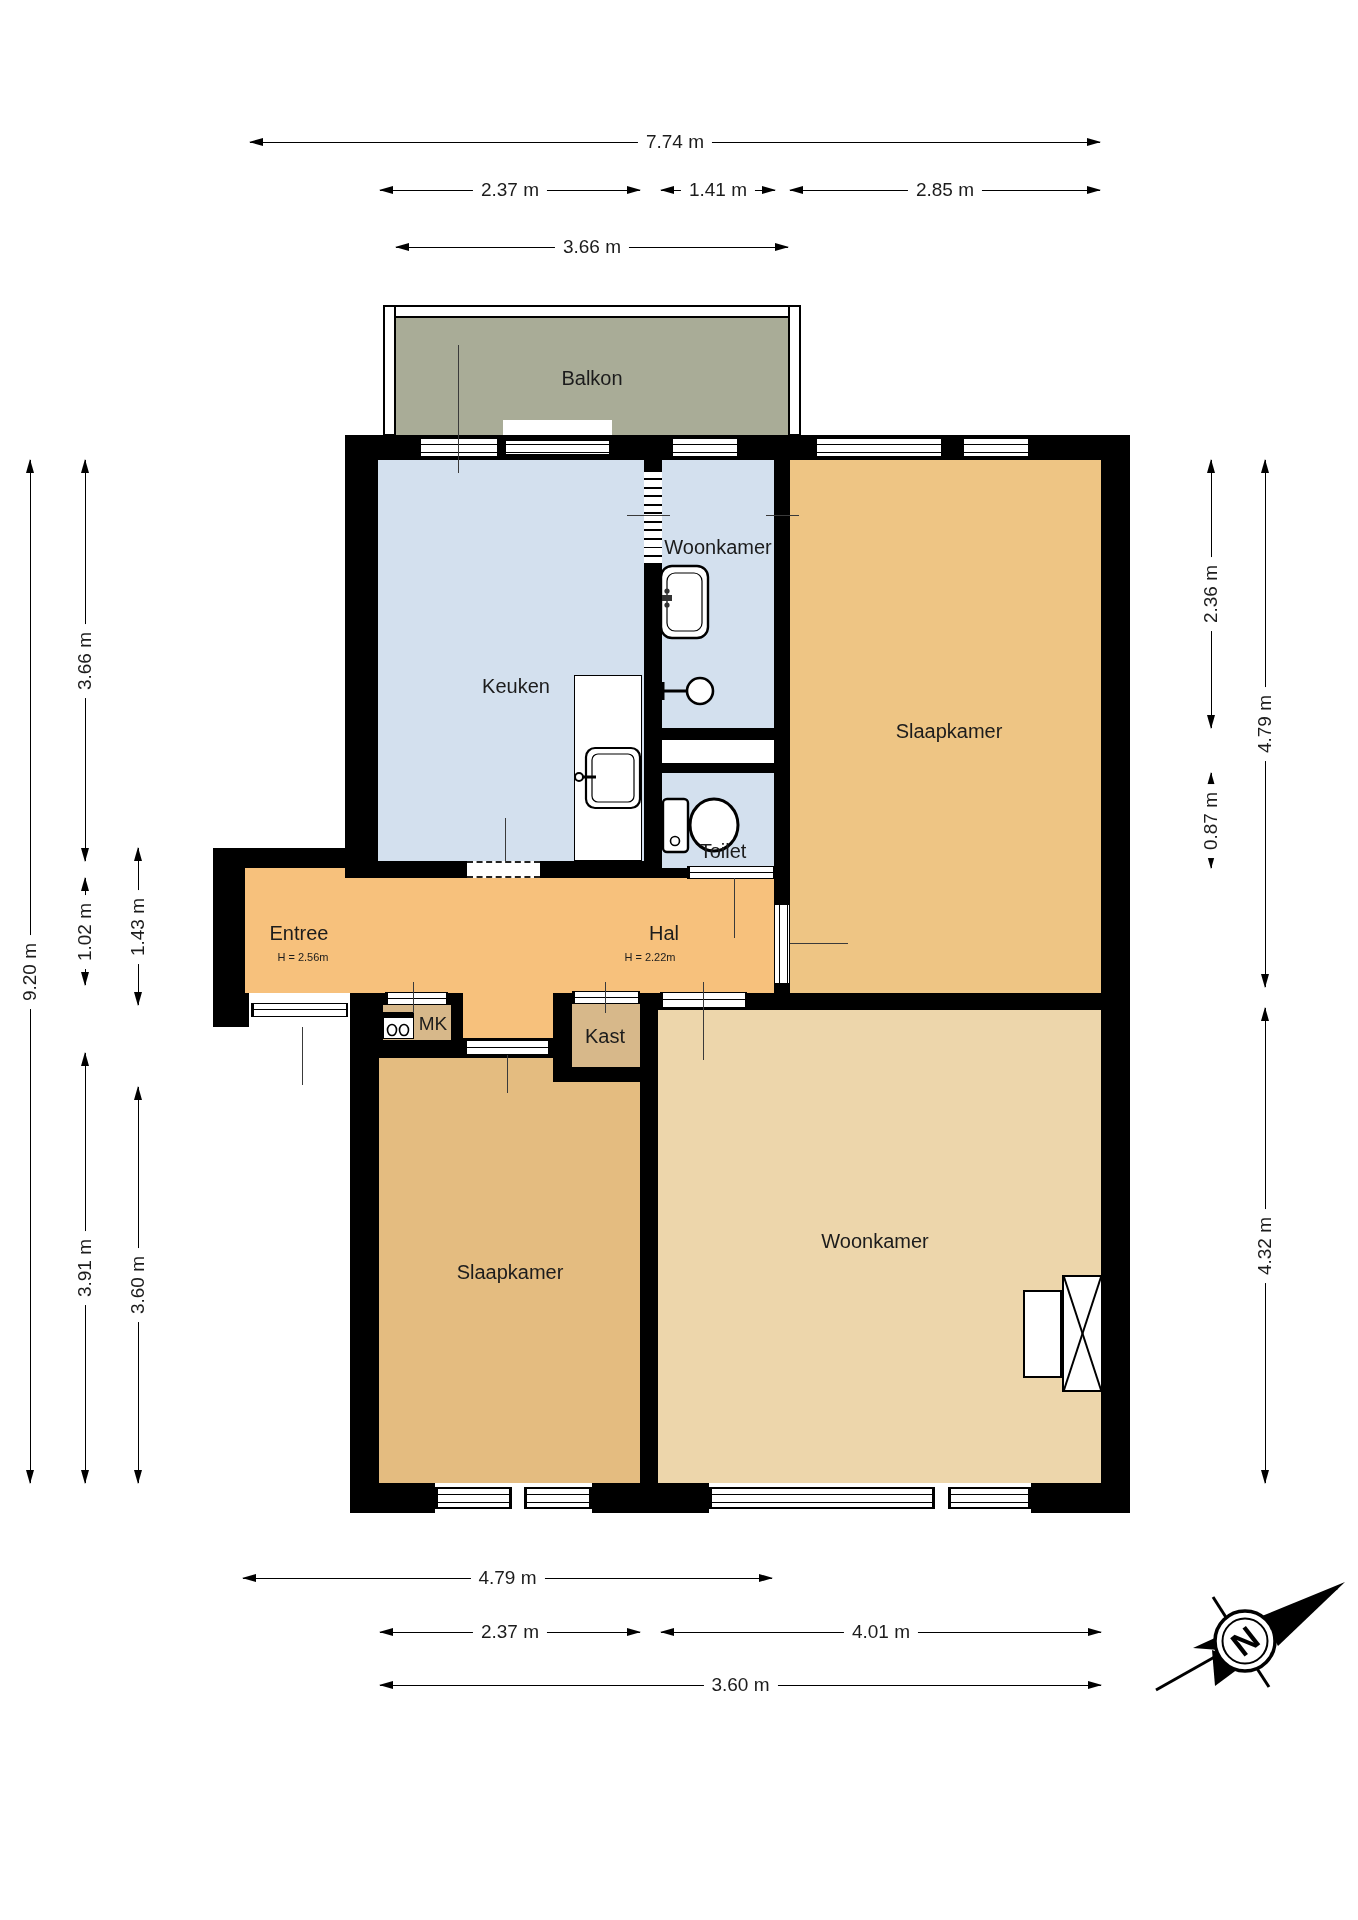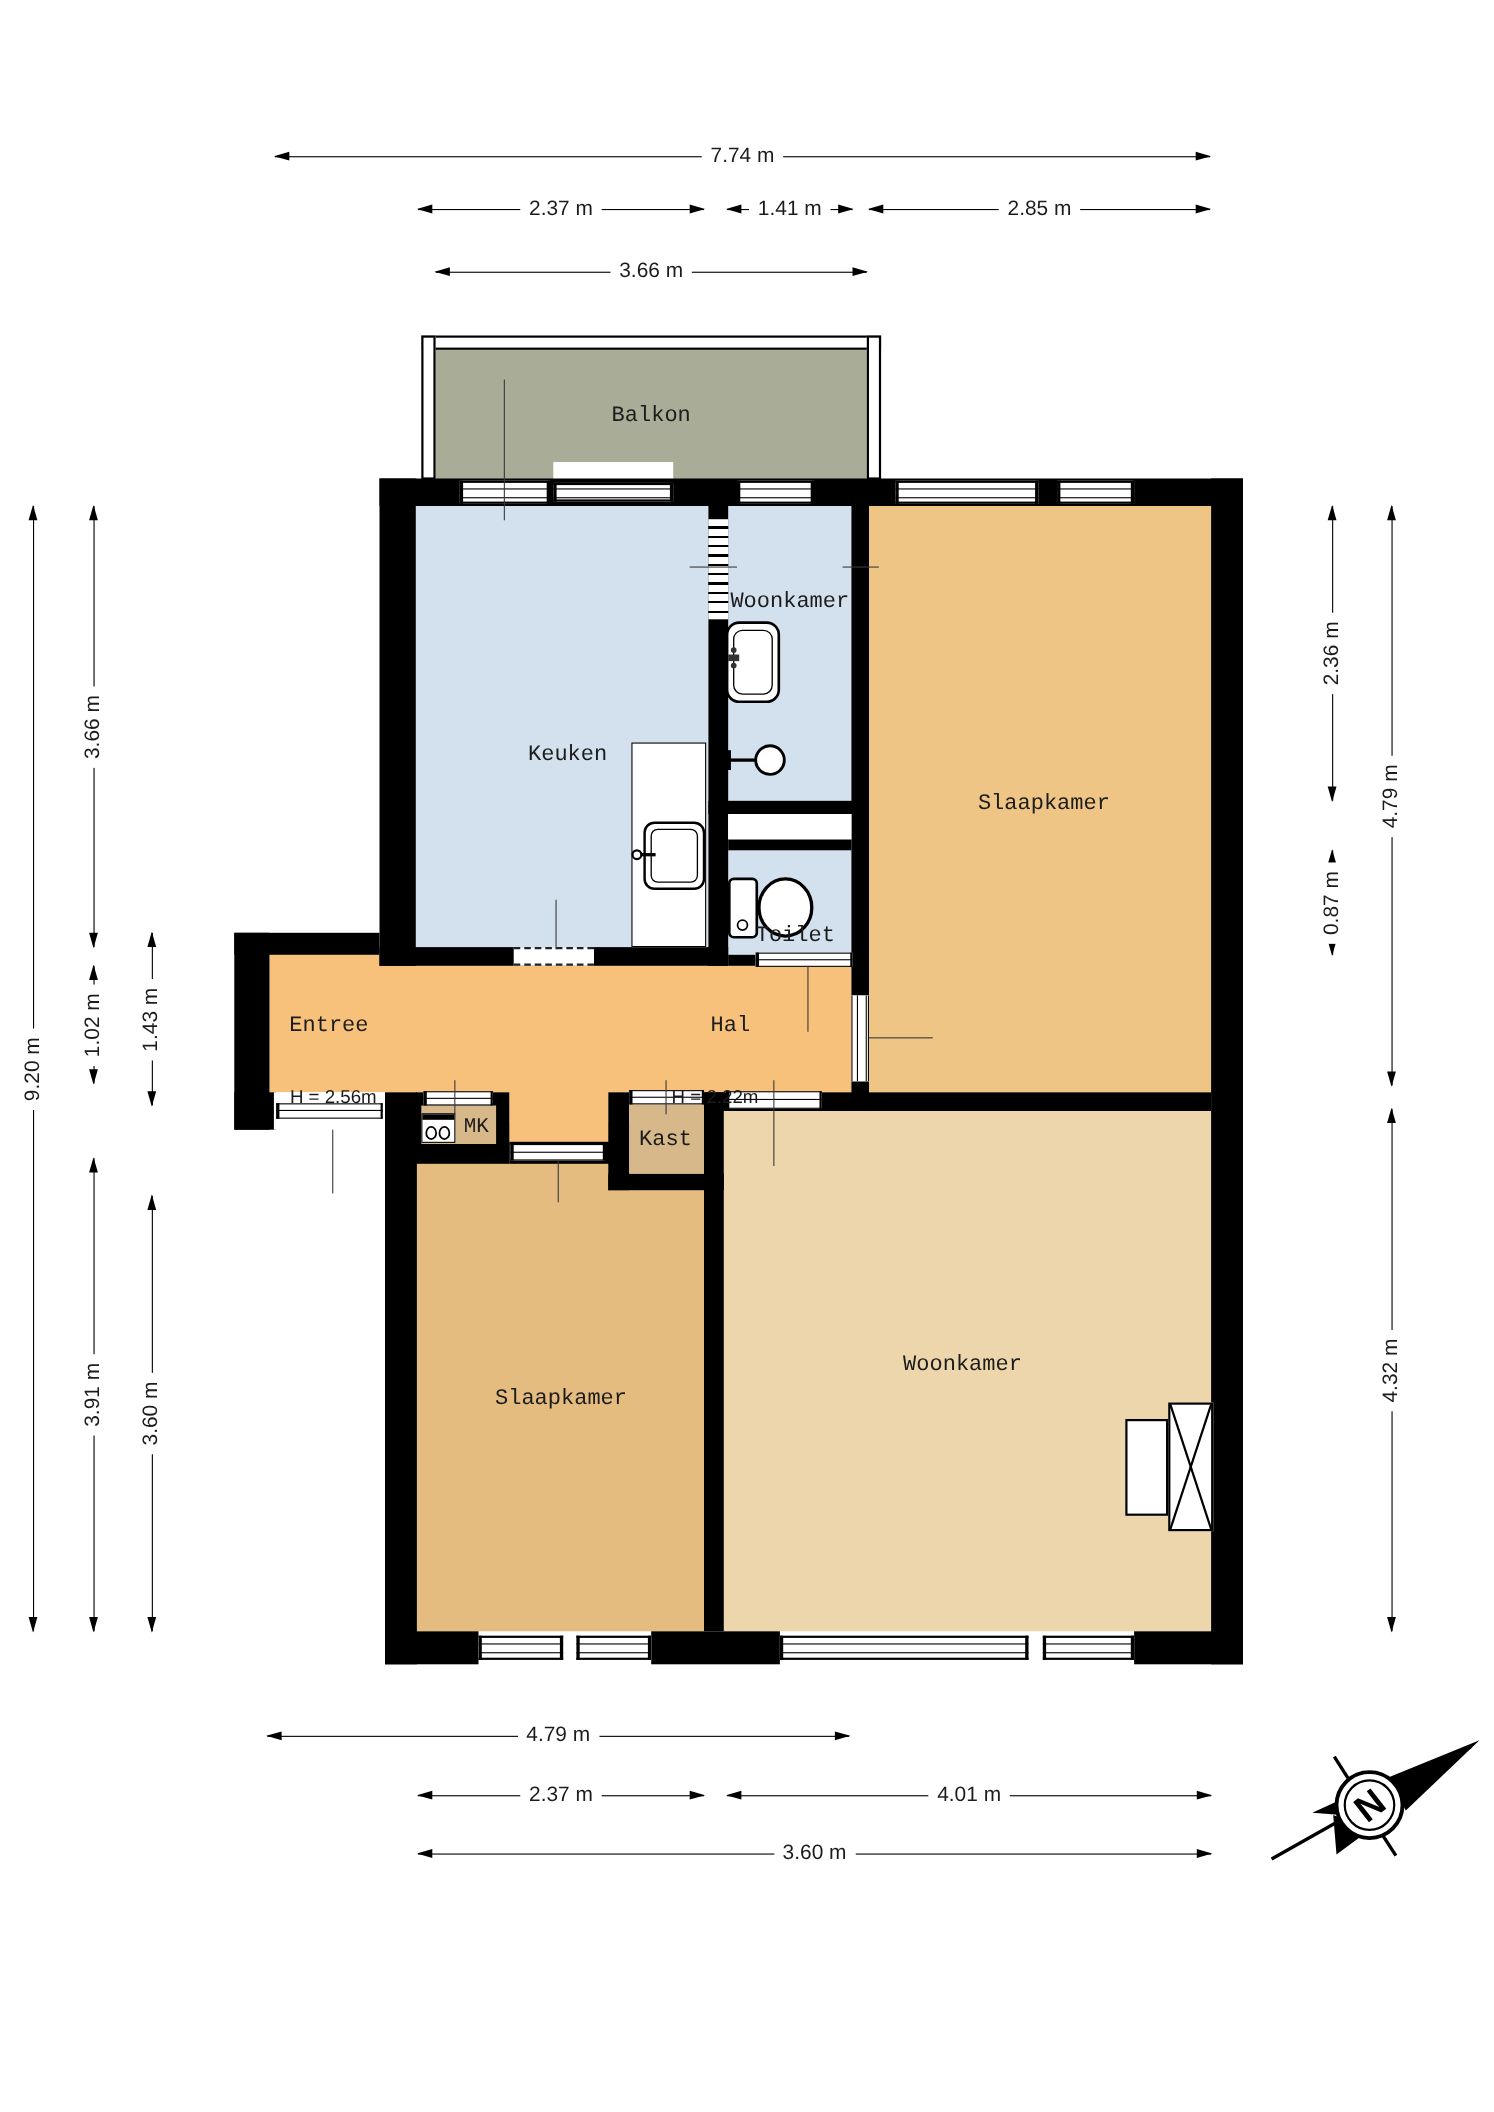--- a/index.html
+++ b/index.html
@@ -26,22 +26,22 @@
   
   .rungs{position:absolute;background:repeating-linear-gradient(to bottom,#fff 0 6.5px,#000 6.5px 8.5px);}
   
   .vlines{position:absolute;background:#fff;border-left:1.5px solid #000;border-right:1.5px solid #000;}
   .vlines>i{position:absolute;top:0;bottom:0;left:50%;width:7px;margin-left:-3.5px;
             border-left:1.5px solid #000;border-right:1.5px solid #000;}
   
   .tickv{position:absolute;width:0;border-left:1.5px solid #3a3a3a;}
   .tickh{position:absolute;height:0;border-top:1.5px solid #3a3a3a;}
   
-  .rlabel{position:absolute;transform:translate(-50%,-50%);font-size:20px;white-space:nowrap;font-family:Liberation Mono, monospace;}
-  .rsub{position:absolute;transform:translate(-50%,-50%);font-size:17px;white-space:nowrap;margin-top:41px;}
+  .rlabel{position:absolute;transform:translate(-50%,-50%);font-size:20px;white-space:nowrap;}
+  .rsub{position:absolute;transform:translate(-50%,-50%);font-size:11px;white-space:nowrap;}
   
   .dimh{position:absolute;height:0;border-top:1.5px solid #000;}
   .dimv{position:absolute;width:0;border-left:1.5px solid #000;}
   .dimh .al{position:absolute;left:-1px;top:-5.2px;width:0;height:0;
             border-top:4.6px solid transparent;border-bottom:4.6px solid transparent;border-right:14px solid #000;}
   .dimh .ar{position:absolute;right:-1px;top:-5.2px;width:0;height:0;
             border-top:4.6px solid transparent;border-bottom:4.6px solid transparent;border-left:14px solid #000;}
   .dimv .au{position:absolute;top:-1px;left:-5.4px;width:0;height:0;
             border-left:4.6px solid transparent;border-right:4.6px solid transparent;border-bottom:14px solid #000;}
   .dimv .ad{position:absolute;bottom:-1px;left:-5.4px;width:0;height:0;

